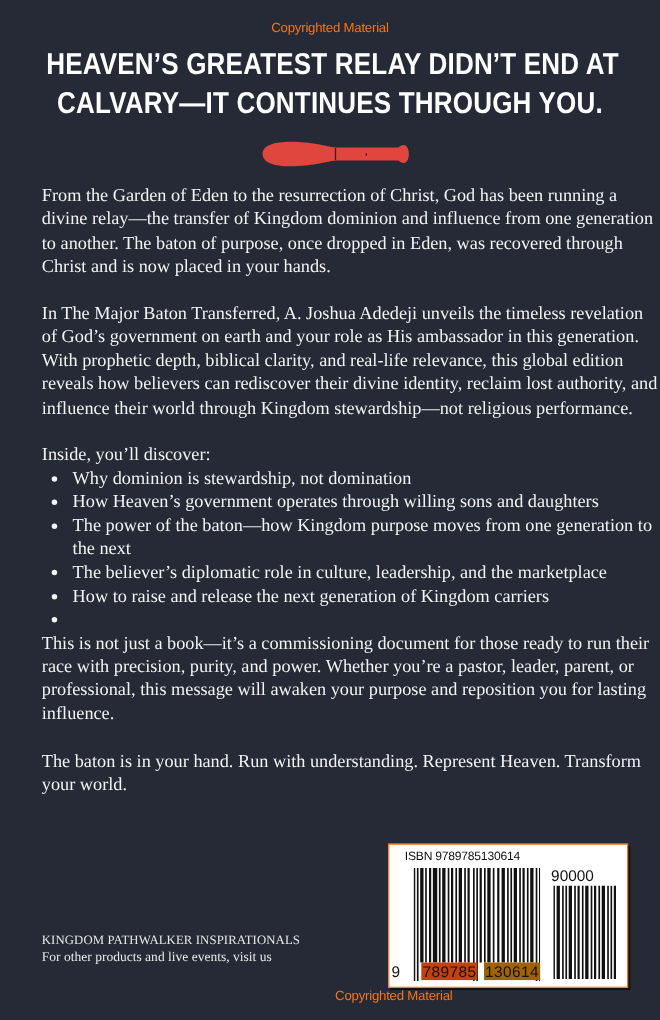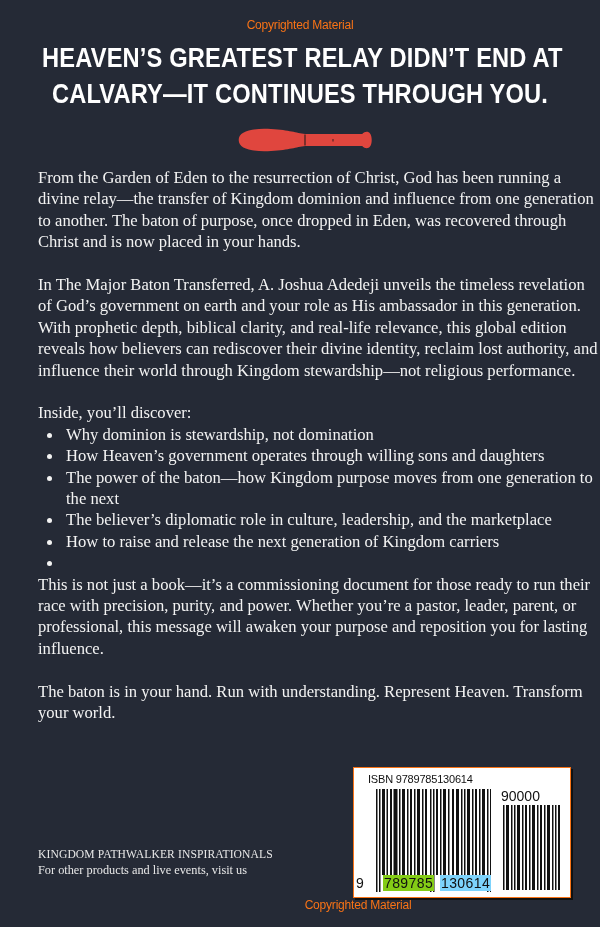--- a/index.html
+++ b/index.html
@@ -59,22 +59,22 @@
     }
     .isbn-label {
       position: absolute; left: 14px; top: 5px; font-size: 11px; letter-spacing: -0.2px;
     }
     .price-code {
       position: absolute; left: 147px; top: 20px; font-size: 14px;
     }
     .bars-main { position: absolute; left: 22px; top: 21px; width: 115px; height: 103px; }
     .bars-addon { position: absolute; left: 149px; top: 37px; width: 57px; height: 85px; }
     .digit-first { position: absolute; left: 2px; top: 107px; font-size: 14px; }
-    .digits-left { position: absolute; left: 29px; top: 107px; font-size: 14px; background:#84cc16; padding: 0 1px; letter-spacing: 0.4px; }
-    .digits-right { position: absolute; left: 86px; top: 107px; font-size: 14px; background:#7dd3fc; padding: 0 1px; letter-spacing: 0.4px; }
+    .digits-left { position: absolute; left: 29px; top: 107px; font-size: 14px; background:#c2410c; padding: 0 1px; letter-spacing: 0.4px; }
+    .digits-right { position: absolute; left: 86px; top: 107px; font-size: 14px; background:#a16207; padding: 0 1px; letter-spacing: 0.4px; }
   </style>
 </head>
 <body>
 
 <div class="watermark wm-top">Copyrighted Material</div>
 
 <div class="headline">
   <div>HEAVEN’S GREATEST RELAY DIDN’T END AT</div>
   <div>CALVARY—IT CONTINUES THROUGH YOU.</div>
 </div>

